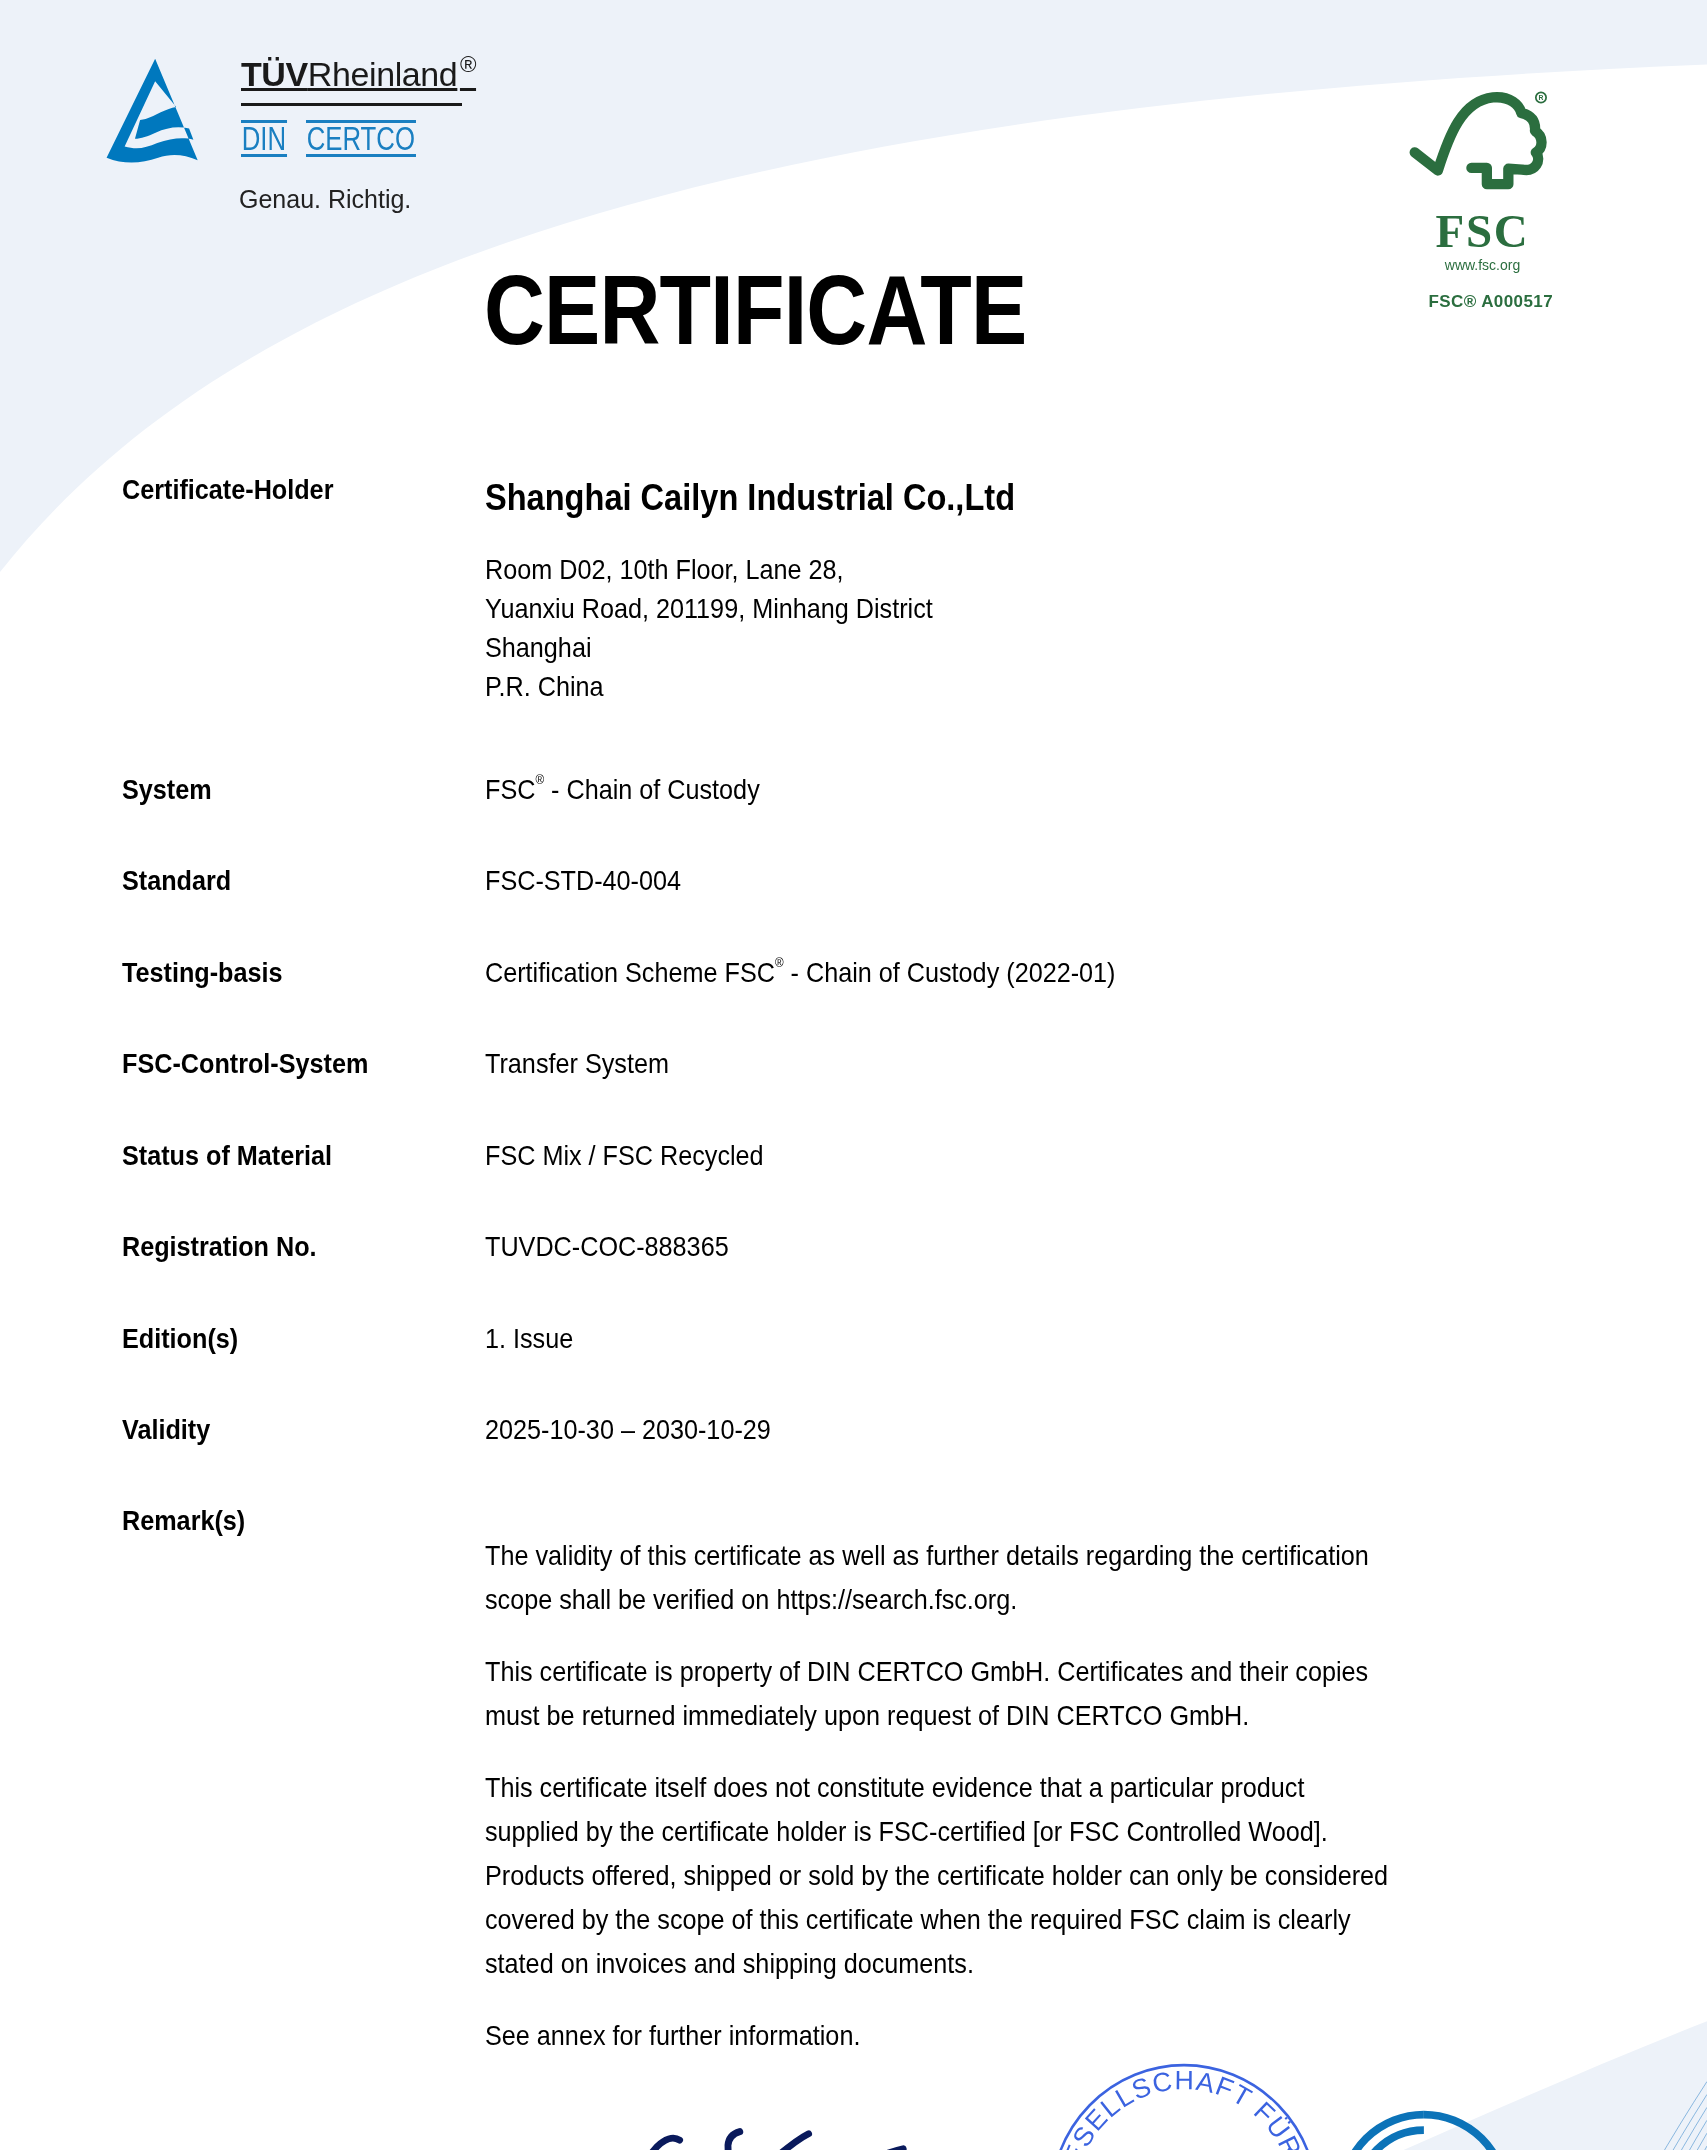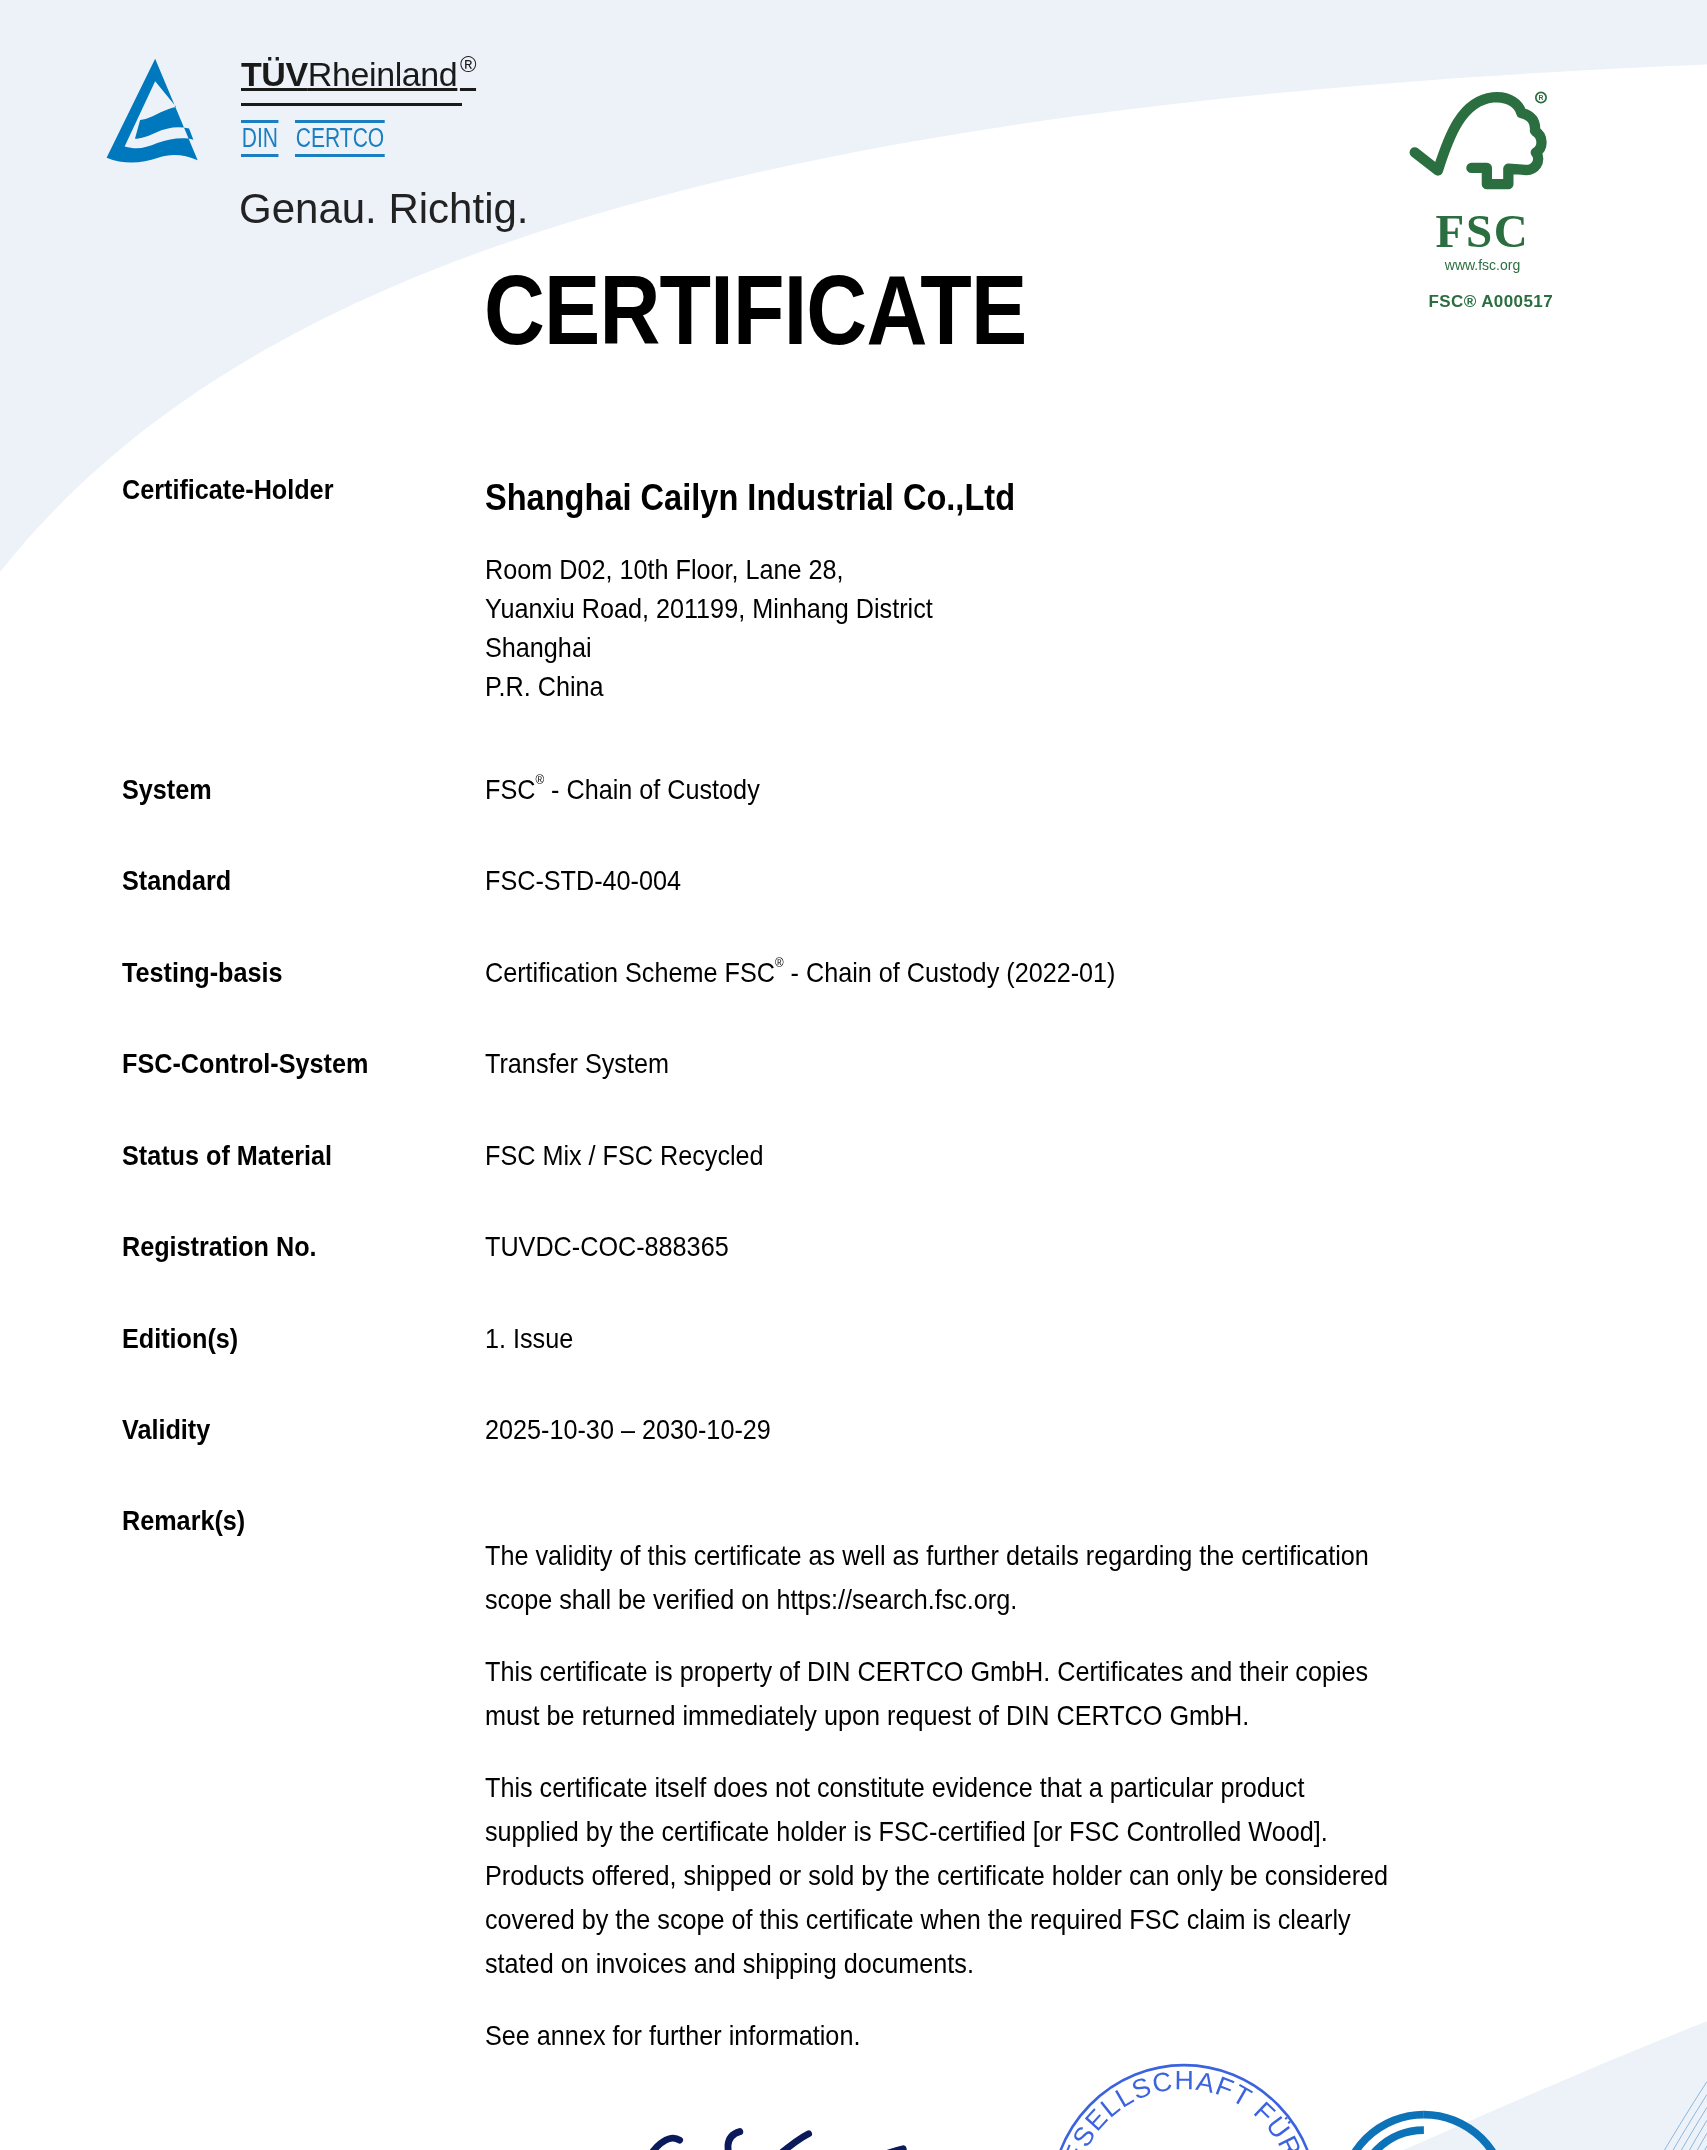--- a/index.html
+++ b/index.html
@@ -3,23 +3,23 @@
 <meta charset="utf-8">
 <style>
   html, body { margin:0; padding:0; }
   body { width:1707px; height:2414px; position:relative; overflow:hidden; background:#EDF2F9; font-family:"Liberation Sans", sans-serif; color:#000; }
   .abs { position:absolute; }
   #bg-svg { position:absolute; left:0; top:0; width:1707px; height:2414px; }
   .tuv-name { left:241px; top:55px; font-size:34px; color:#1a1a1a; letter-spacing:-0.4px; white-space:nowrap;text-decoration:underline; }
   .tuv-name b { font-weight:bold; }
   .tuv-reg { font-size:22.4px; vertical-align:top; position:relative; top:-2.6px; margin-left:2.6px; }
   .tuv-rule { left:241px; top:103px; width:221px; height:3px; background:#1a1a1a; }
-  .dincertco { left:241px; top:120px; font-size:27px; color:#1a7fc1; font-family:"Liberation Sans Narrow","Liberation Sans",sans-serif; white-space:nowrap; }
+  .dincertco { left:241px; top:120px; font-size:33px; color:#1a7fc1; font-family:"Liberation Sans Narrow","Liberation Sans",sans-serif; white-space:nowrap; }
   .dincertco span { display:inline-block; border-top:3.9px solid #1a7fc1; border-bottom:3.9px solid #1a7fc1; line-height:31px; padding:0 0.9px; margin-right:6px; transform:scaleX(0.78); transform-origin:left; }
-  .genau { left:239px; top:185px; font-size:42px; color:#222; white-space:nowrap; }
+  .genau { left:239px; top:185px; font-size:25px; color:#222; white-space:nowrap; }
   .fsc-box { left:1407px; top:88px; width:146px; height:232px; }
   .fsc-word { position:absolute; left:13px; top:116px; width:125px; text-align:center; font-family:"Liberation Serif",serif; font-weight:bold; font-size:47px; color:#2b6e3f; letter-spacing:1.7px; }
   .fsc-url { position:absolute; left:13px; top:169px; width:125px; text-align:center; font-size:14px; color:#2b6e3f; }
   .fsc-code { position:absolute; left:0; top:204px; width:146px; text-align:right; font-size:17px; font-weight:bold; color:#2b6e3f; letter-spacing:0.4px; }
   .title { left:484px; top:254px; font-size:98px; font-weight:bold; letter-spacing:-0.9px; white-space:nowrap; transform:scaleX(0.86); transform-origin:left; }
   .label { left:122px; font-size:28px; font-weight:bold; white-space:nowrap; transform:scaleX(0.9); transform-origin:left; }
   .value { left:485px; font-size:28px; white-space:nowrap; transform:scaleX(0.9); transform-origin:left; }
   .company { left:485px; top:477px; font-size:37px; font-weight:bold; white-space:nowrap; transform:scaleX(0.88); transform-origin:left; }
   .addr { left:485px; top:550px; font-size:28px; line-height:39px; transform:scaleX(0.9); transform-origin:left; white-space:nowrap; }
   .sup { font-size:13px; vertical-align:top; position:relative; top:-1.7px; }

